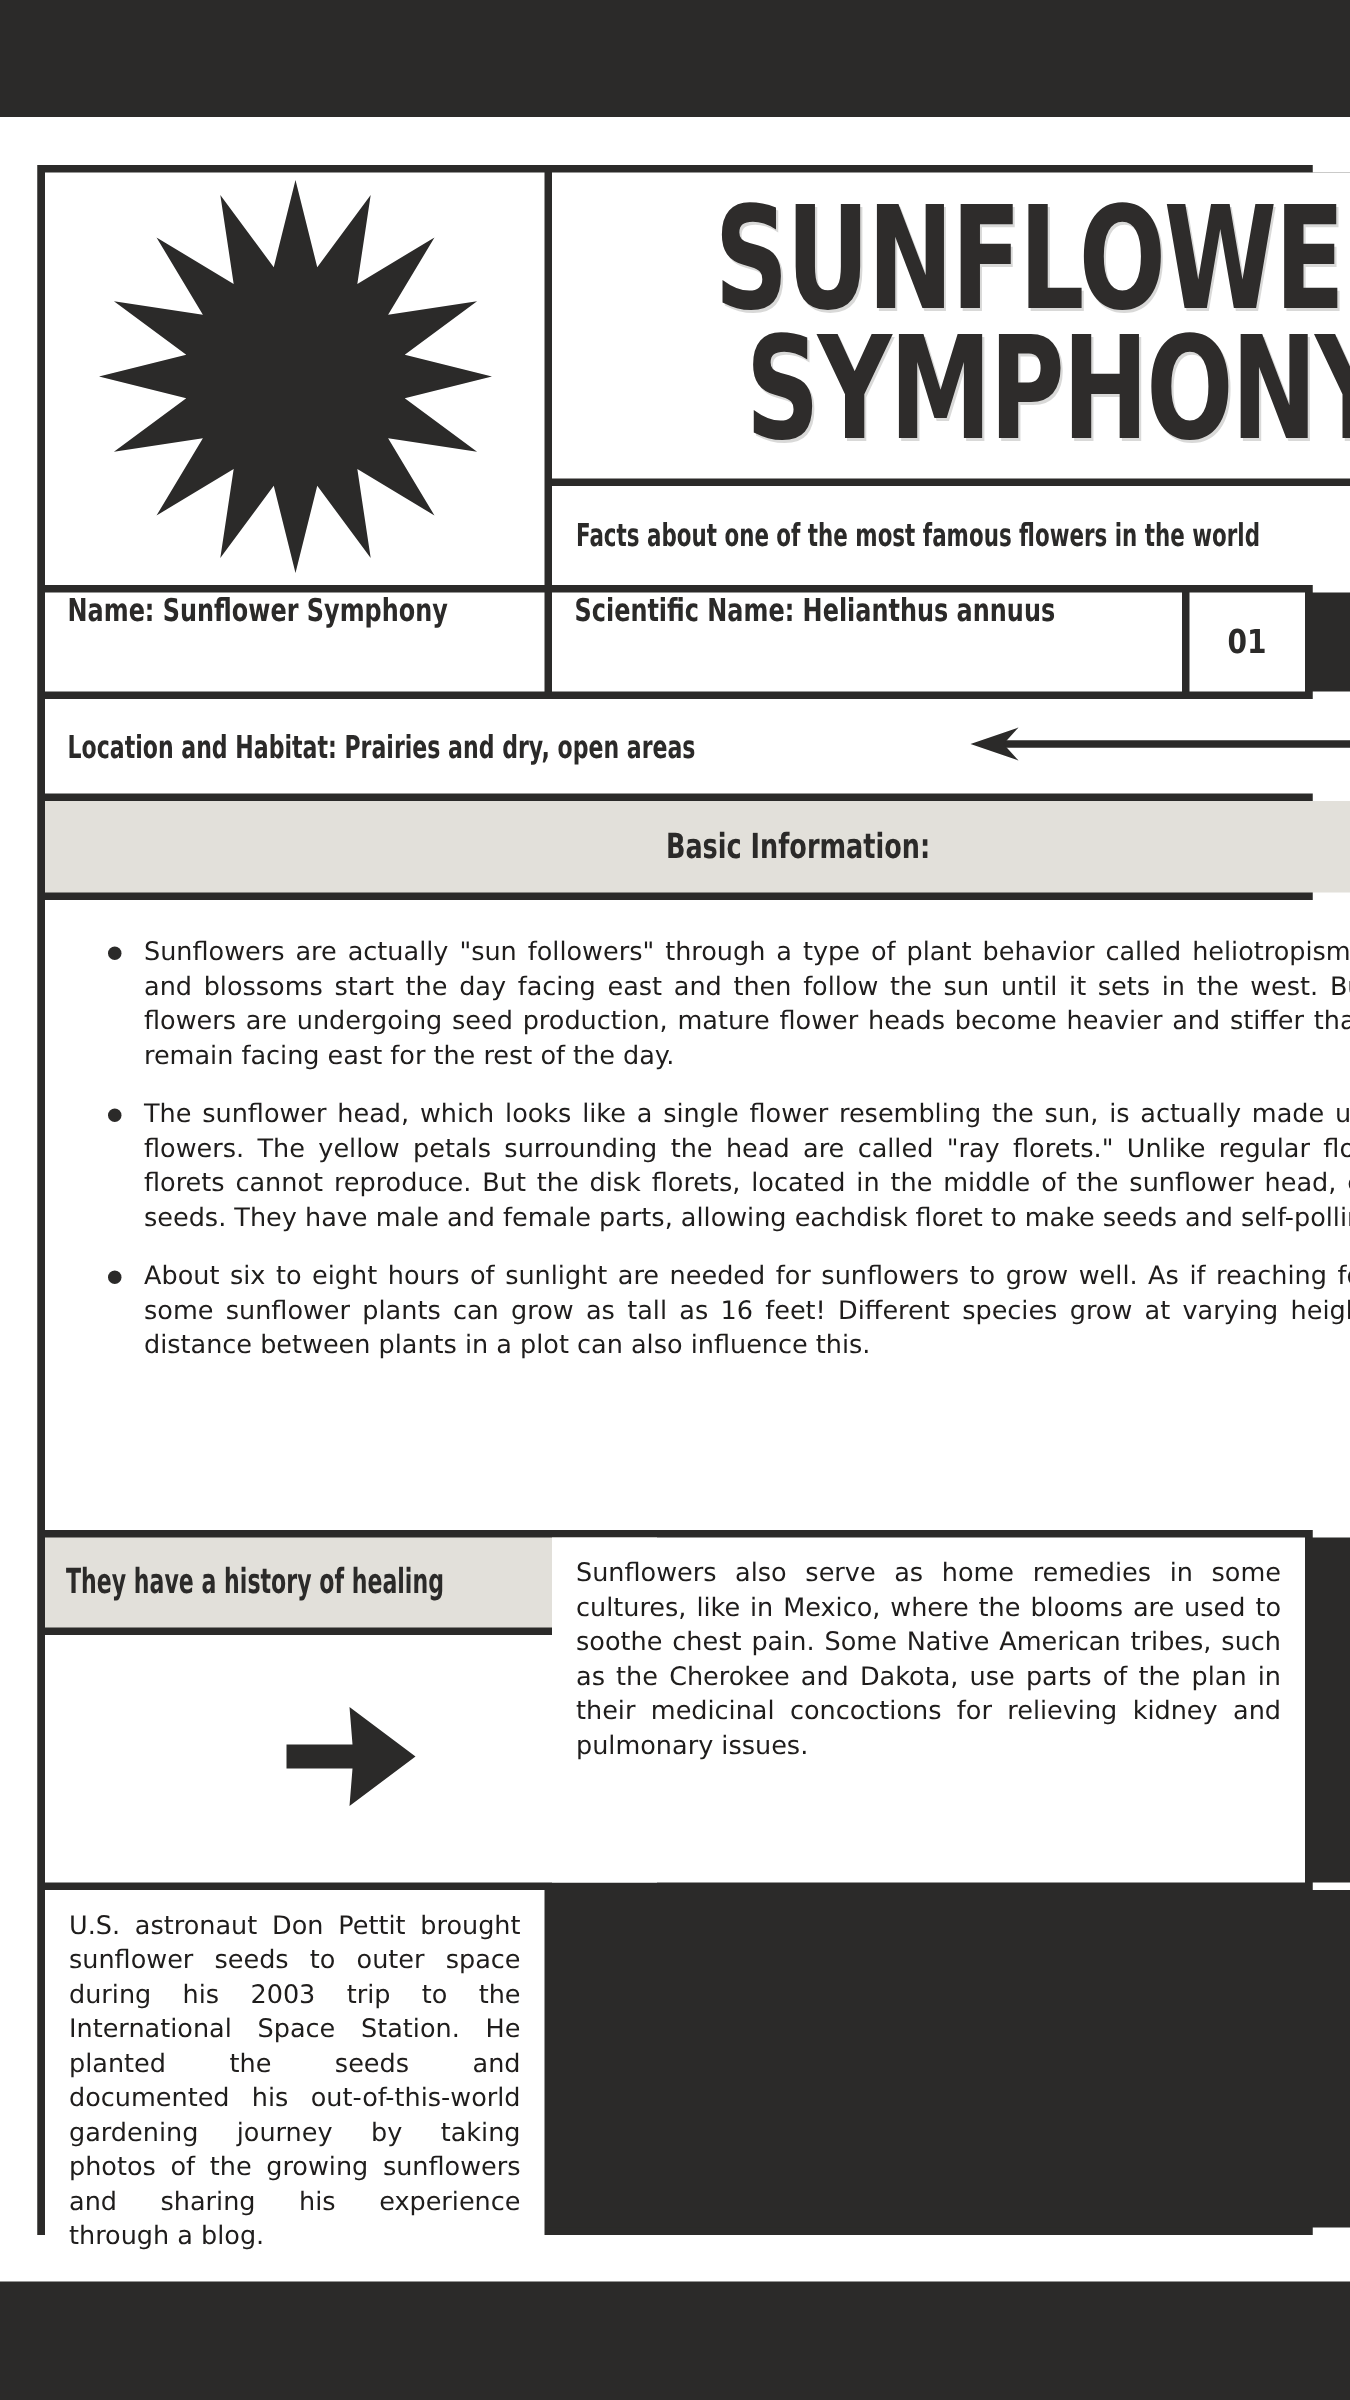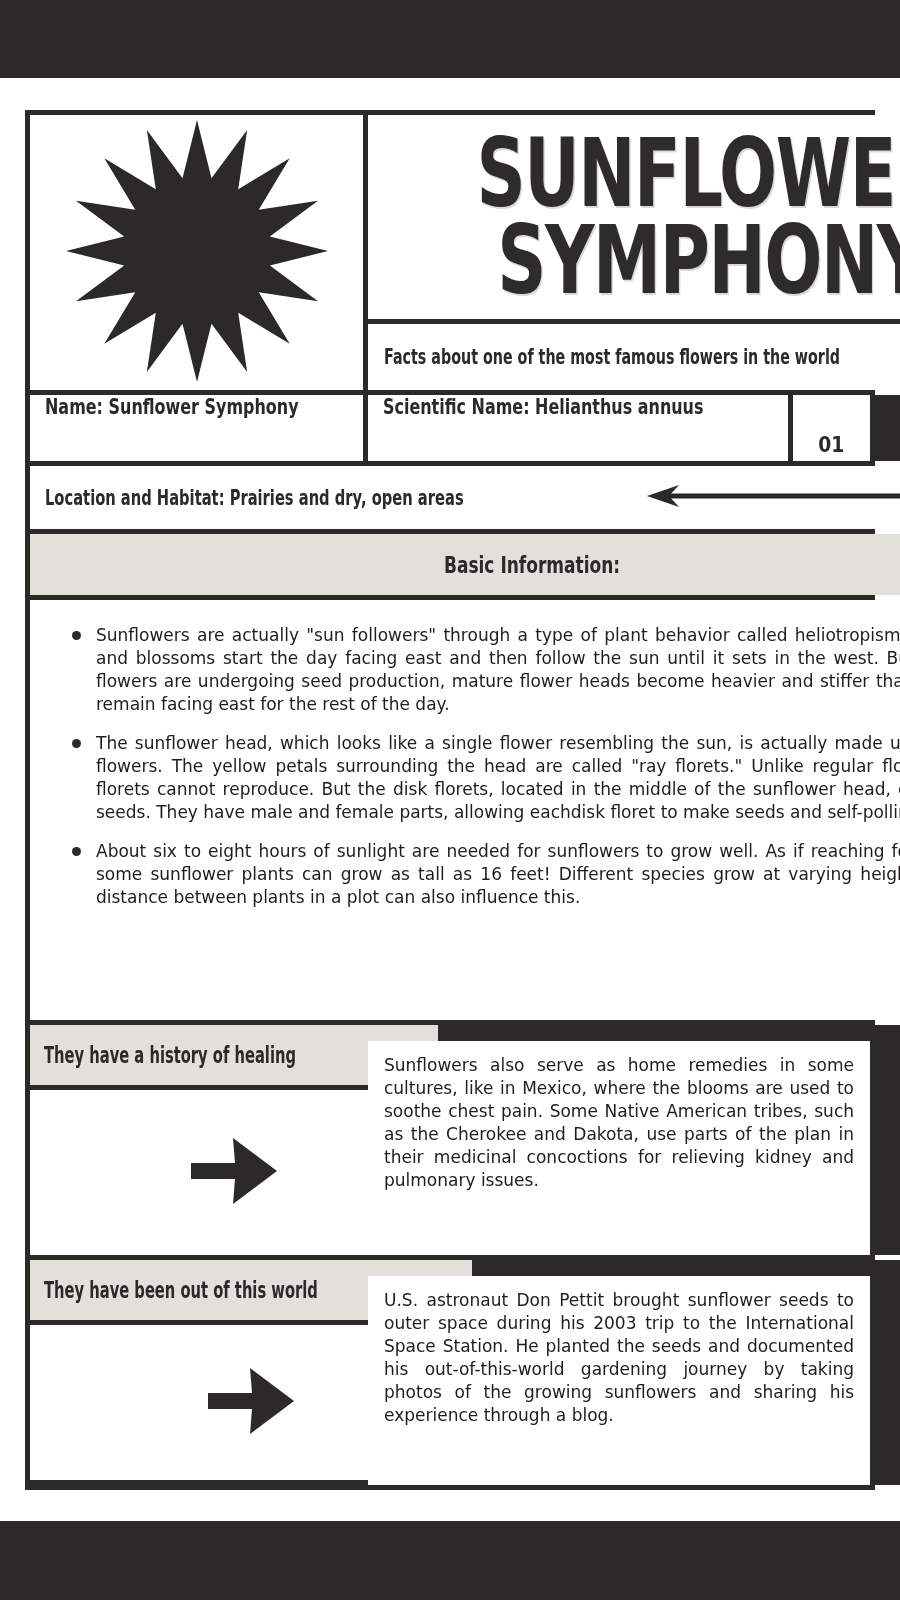--- a/index.html
+++ b/index.html
@@ -51,21 +51,21 @@
       white-space: nowrap;
       color: #2b2a29;
       transform-origin: left center;
     }
     .subtitle-text { font-size: 21px; transform: scaleX(0.68); }
 
     
     .meta-row { display: grid; grid-template-columns: 333px 420px 77px; grid-gap: 5px; background: #2b2a29; }
     .meta-cell { display: flex; padding-left: 15px; }
     .label-text { font-size: 21px; transform: scaleX(0.76); }
-    .pagenum-cell { display: flex; align-items: flex-end; justify-content: center; padding: 4px; }
+    .pagenum-cell { display: flex; align-items: center; justify-content: center; padding: 16px; }
     .pagenum-text { font-size: 22px; transform: scaleX(0.85); transform-origin: center center; }
 
     
     .loc-cell { display: flex; align-items: center; justify-content: space-between; padding: 0 18px 0 15px; }
     .loc-text { font-size: 21px; transform: scaleX(0.70); }
 
     
     .basic-cell { display: flex; align-items: center; justify-content: center; }
     .basic-text { font-size: 23px; transform: scaleX(0.74); transform-origin: center center; }
 
@@ -84,21 +84,21 @@
     }
 
     
     .section-row { display: grid; grid-template-columns: 333px 502px; grid-gap: 5px; background: #2b2a29; }
     .section-left { display: grid; grid-gap: 5px; background: #2b2a29; }
     .rows-a { grid-template-rows: 60px 165px; }
     .rows-b { grid-template-rows: 60px 155px; }
     .section-head { display: flex; align-items: center; padding-left: 14px; }
     .section-head-text { font-size: 23px; transform: scaleX(0.64); }
     .arrow-cell { display: flex; align-items: center; justify-content: center; }
-    .section-body { padding: 13px 16px 0 16px; margin-top: 16px; }
+    .section-body { padding: 13px 16px 0 16px; }
     .section-body-text {
       font-size: 17px; line-height: 23px;
       text-align: justify; color: #1f1d1c;
     }
   </style>
 </head>
 <body>
 
 <div class="band top"></div>
 
@@ -176,32 +176,20 @@
           </svg>
         </span>
       </div>
     </div>
     <div class="cell section-body">
       <div class="section-body-text">Sunflowers also serve as home remedies in some cultures, like in Mexico, where the blooms are used to soothe chest pain. Some Native American tribes, such as the Cherokee and Dakota, use parts of the plan in their medicinal concoctions for relieving kidney and pulmonary issues.</div>
     </div>
   </div>
 
   <div class="section-row">
-    <div class="section-left rows-b">
-      <div class="cell graycell section-head">
-        <span class="cond section-head-text">They have been out of this world</span>
-      </div>
-      <div class="cell arrow-cell">
-        <span>
-          <svg width="90" height="78" viewBox="0 0 90 78" aria-hidden="true">
-            <polygon fill="#2b2a29" points="2,31 46,31 44,6 88,39 44,72 46,47 2,47"></polygon>
-          </svg>
-        </span>
-      </div>
-    </div>
     <div class="cell section-body">
       <div class="section-body-text">U.S. astronaut Don Pettit brought sunflower seeds to outer space during his 2003 trip to the International Space Station. He planted the seeds and documented his out-of-this-world gardening journey by taking photos of the growing sunflowers and sharing his experience through a blog.</div>
     </div>
   </div>
 
 </div>
 
 <div class="band bottom"></div>
 
 </body></html>

